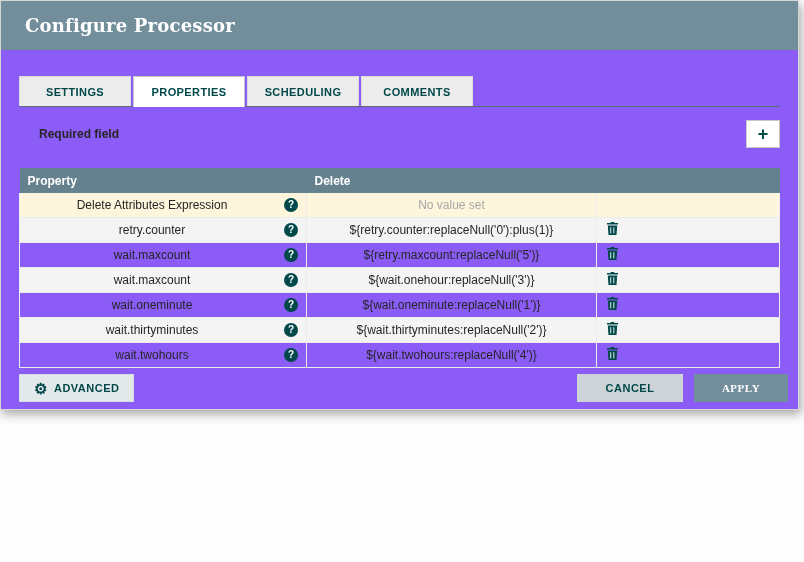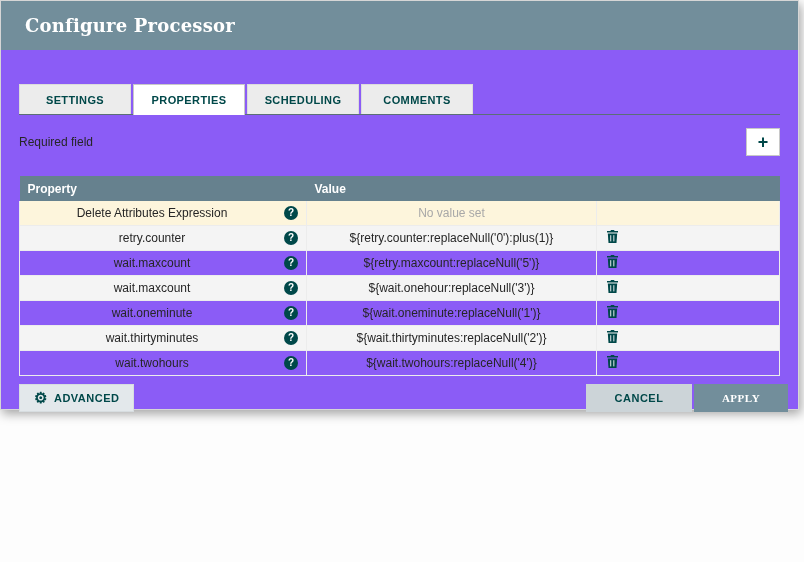--- a/index.html
+++ b/index.html
@@ -21,30 +21,30 @@
     display:flex; flex-direction:column;
   }
   .dialog-header {
     background:var(--header-bg); height:49px; flex:0 0 49px;
     display:flex; align-items:center; padding:0 24px;
   }
   .dialog-header h1 {
     color:#fff; font-family:"DejaVu Serif","Liberation Serif",serif;
     font-size:18px; font-weight:bold; letter-spacing:.2px;
   }
-  .dialog-body { flex:1 1 auto; padding:8px 18px; display:flex; flex-direction:column; }
+  .dialog-body { flex:1 1 auto; padding:0 18px; display:flex; flex-direction:column; }
   .tabs { display:flex; gap:2px; margin-top:26px; border-bottom:1px solid #5b6f76; }
   .tab {
     width:112px; height:30px; display:flex; align-items:center; justify-content:center;
     font-size:11px; font-weight:bold; color:var(--accent); letter-spacing:.4px;
     background:#ececec; border:1px solid #dcdcdc; border-bottom:none; cursor:pointer;
   }
   .tab.active { background:#fff; border-color:#c8c8c8; height:31px; margin-bottom:-1px; }
   .toolbar { margin-top:13px; display:flex; justify-content:space-between; align-items:center; }
-  .required-label { font-size:12px; font-weight:normal; color:#262626; }
+  .required-label { font-size:12px; font-weight:bold; color:#262626;margin-left:20px; }
   .add-btn {
     width:34px; height:28px; background:#fff; border:1px solid #c8c8c8;
     display:flex; align-items:center; justify-content:center; cursor:pointer;
   }
   .plus-icon { color:var(--accent); font-size:18px; font-weight:bold; line-height:1; }
   table { width:100%; margin-top:20px; border-collapse:collapse; table-layout:fixed; }
   thead th {
     background:var(--table-header-bg); color:#fff; text-align:left;
     font-size:12px; font-weight:bold; padding:5px 8px; height:25px;
   }
@@ -72,21 +72,21 @@
   }
   .btn {
     height:28px; font-size:11px; font-weight:bold; letter-spacing:.5px;
     border:none; cursor:pointer; font-family:"Liberation Sans",sans-serif;
   }
   .btn-advanced {
     background:var(--advanced-bg); color:var(--accent); border:1px solid #d7dde0;
     display:flex; align-items:center; gap:6px; padding:0 14px;
   }
   .gear-icon { font-size:15px; line-height:1; color:var(--accent); }
-  .footer-actions { display:flex; gap:2px; }
+  .footer-actions { display:flex; gap:11px; }
   .btn-cancel { background:var(--cancel-bg); color:var(--accent); width:106px; }
   .btn-apply { background:var(--apply-bg); color:#fff; width:94px;font-family:Liberation Serif, serif; }
 </style>
 </head>
 <body>
 
 <div class="dialog">
   <div class="dialog-header">
     <h1>Configure Processor</h1>
   </div>
@@ -108,21 +108,21 @@
 
     <table>
       <colgroup>
         <col style="width:287px">
         <col style="width:290px">
         <col>
       </colgroup>
       <thead>
         <tr>
           <th>Property</th>
-          <th>Value</th>
+          <th>Delete</th>
           <th></th>
         </tr>
       </thead>
       <tbody>
           <tr class="highlighted">
             <td class="prop-cell"><span>Delete Attributes Expression</span><span class="help-icon">?</span></td>
             <td class="value-cell empty">No value set</td>
             <td class="action-cell"></td>
           </tr>
           <tr class="striped">

